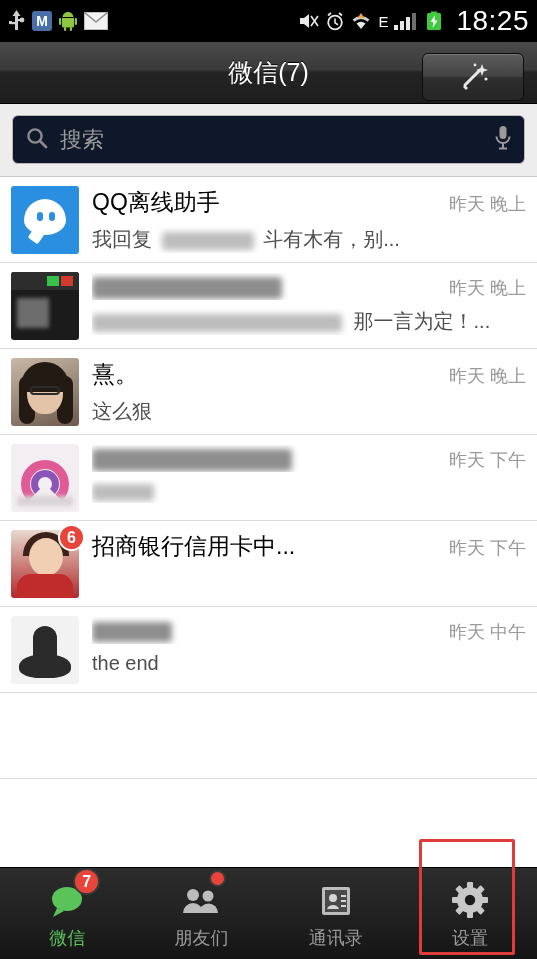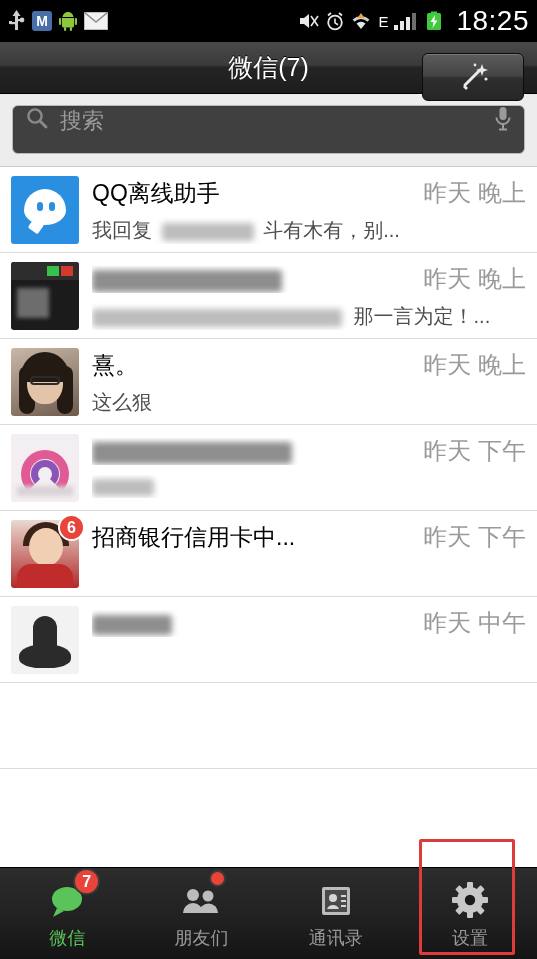--- a/index.html
+++ b/index.html
@@ -30,21 +30,21 @@
   .ic-mail { width: 24px; height: 18px; }
   .ic-mute { width: 22px; height: 18px; }
   .ic-alarm { width: 18px; height: 19px; }
   .ic-wifi { width: 22px; height: 17px; }
   .ic-e { font-size: 15px; color: #fff; }
   .ic-sig { width: 24px; height: 18px; }
   .ic-bat { width: 20px; height: 20px; }
 
   
   .titlebar {
-    height: 52px;
+    height: 62px;
     background: linear-gradient(#4a4a4a 0%, #3a3a3a 45%, #242424 50%, #1d1d1d 100%);
     border-bottom: 1px solid #000;
     display: flex; align-items: center; justify-content: center;
     position: relative;
   }
   .title-text {
     color: #fff; font-size: 25px; text-shadow: 0 -1px 0 #000;
     font-family: "Liberation Sans", sans-serif;
   }
   .compose-btn {
@@ -55,43 +55,43 @@
     display: flex; align-items: center; justify-content: center;
   }
   .wand { position: relative; width: 34px; height: 34px; }
 
   
   .searchwrap {
     background: #ededed; padding: 11px 12px 12px 12px;
     border-bottom: 1px solid #c9c9c9;
   }
   .searchbox {
-    height: 49px; background: #404040; border: 1px solid #b9b9b9; border-radius: 6px;
-    display: flex; align-items: flex-start; padding: 0 12px;
+    height: 49px; background: #0f172a; border: 1px solid #b9b9b9; border-radius: 6px;
+    display: flex; align-items: center; padding: 0 12px;
     box-shadow: inset 0 1px 2px rgba(0,0,0,.10);
   }
   .search-ph { flex: 1; color: #9b9b9b; font-size: 22px; margin-left: 11px; }
 
   
   .list { height: 607px; overflow: hidden; background: #fff; position: relative; }
   .row {
     display: flex; align-items: flex-start; height: 86px;
     border-bottom: 1px solid #dcdcdc; padding: 9px 11px 0 11px; position: relative;
   }
   .avatar {
     width: 68px; height: 68px; border-radius: 3px; flex: 0 0 68px;
     position: relative; overflow: hidden; background: #d9d9d9;
   }
   .rowbody { flex: 1; margin-left: 13px; min-width: 0; padding-top: 1px; }
   .rowtop { display: flex; align-items: baseline; justify-content: center; }
   .rowname {
     font-size: 23px; color: #000; white-space: nowrap; overflow: hidden;
     text-overflow: ellipsis; flex: 1;
   }
-  .rowtime { font-size: 24px; color: #9a9a9a; margin-left: 19px; white-space: nowrap; }
+  .rowtime { font-size: 18px; color: #9a9a9a; margin-left: 19px; white-space: nowrap; }
   .rowmsg {
     font-size: 20px; color: #8c8c8c; margin-top: 8px;
     white-space: nowrap; overflow: hidden; text-overflow: ellipsis;
   }
   .rowmsg .dark { color: #4e4e4e; }
   .blur {
     display: inline-block; border-radius: 3px; vertical-align: middle;
     filter: blur(3px); background: #bdbdbd;
   }
   .blur.dark2 { background: #8e8e8e; }
@@ -404,20 +404,23 @@
       <div class="avatar av-ballet">
         <span class="d"></span>
           <span class="s"></span>
       </div>
       <div class="rowbody">
         <div class="rowtop">
           <span class="rowname">
             <span class="blur dark2" style="width:80px;height:20px;display:inline-block"></span>
           </span>
           <span class="rowtime">昨天 中午</span>
+        </div>
+        <div class="rowmsg">
+          <span class="dark">the end</span>
         </div>
       </div>
     </div>
 
 
     <div class="row">
       
       
     </div>
   </div>

